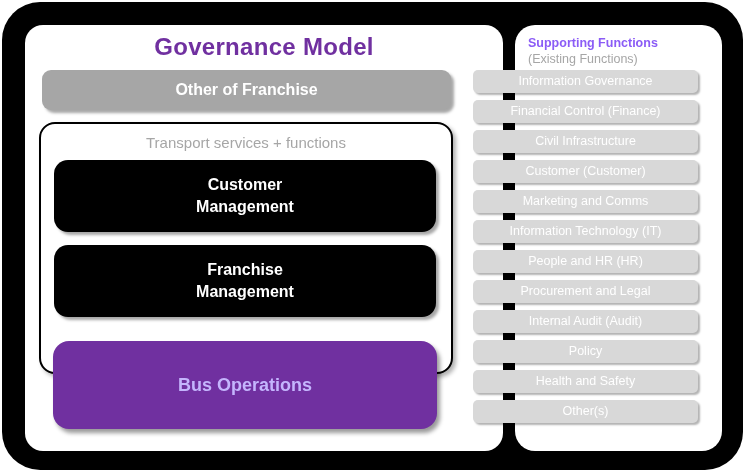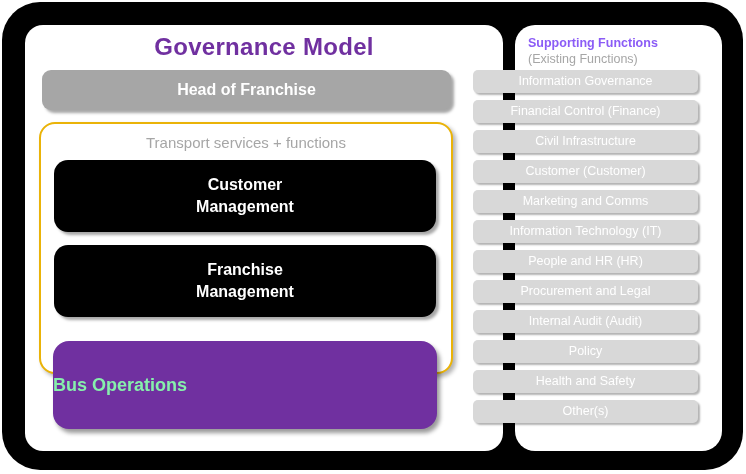--- a/index.html
+++ b/index.html
@@ -50,21 +50,21 @@
     border-radius: 9px;
     box-shadow: 3px 3px 3px rgba(0,0,0,0.35);
     display: flex; align-items: center; justify-content: center;
     color: #ffffff; font-size: 16px; font-weight: bold;
   }
   .transport-container {
     position: absolute;
     left: 14px; top: 97px;
     width: 410px; height: 248px;
     background: #ffffff;
-    border: 2px solid #eab308;
+    border: 2px solid #000000;
     border-radius: 16px;
     box-shadow: 3px 3px 4px rgba(0,0,0,0.3);
   }
   .transport-label {
     position: absolute;
     left: 0; top: 10px;
     width: 100%;
     text-align: center;
     font-size: 15px;
     color: #A6A6A6;
@@ -84,22 +84,22 @@
   }
   .mgmt-box.customer { top: 36px; }
   .mgmt-box.franchise { top: 121px; }
   .bus-box {
     position: absolute;
     left: 28px; top: 316px;
     width: 384px; height: 88px;
     background: #7030A0;
     border-radius: 16px;
     box-shadow: 3px 4px 4px rgba(0,0,0,0.4);
-    display: flex; align-items: center; 
-    color: #86efac; font-size: 18px; font-weight: bold;
+    display: flex; align-items: center; justify-content: center;
+    color: #c4b5fd; font-size: 18px; font-weight: bold;
     z-index: 3;
   }
   .sf-title {
     position: absolute;
     left: 13px; top: 11px;
     font-size: 12.5px;
     font-weight: bold;
     color: #8b5cf6;
   }
   .sf-subtitle {
@@ -132,21 +132,21 @@
 <body>
 
 <div class="canvas">
 
   <div class="frame"></div>
 
   <div class="panel left-panel">
     <div class="page-title">Governance Model</div>
 
     <div class="head-box">
-      <span>Head of Franchise</span>
+      <span>Other of Franchise</span>
     </div>
 
     <div class="transport-container">
       <div class="transport-label">Transport services + functions</div>
 
       <div class="mgmt-box customer">
         <span>Customer
 Management</span>
       </div>
 

